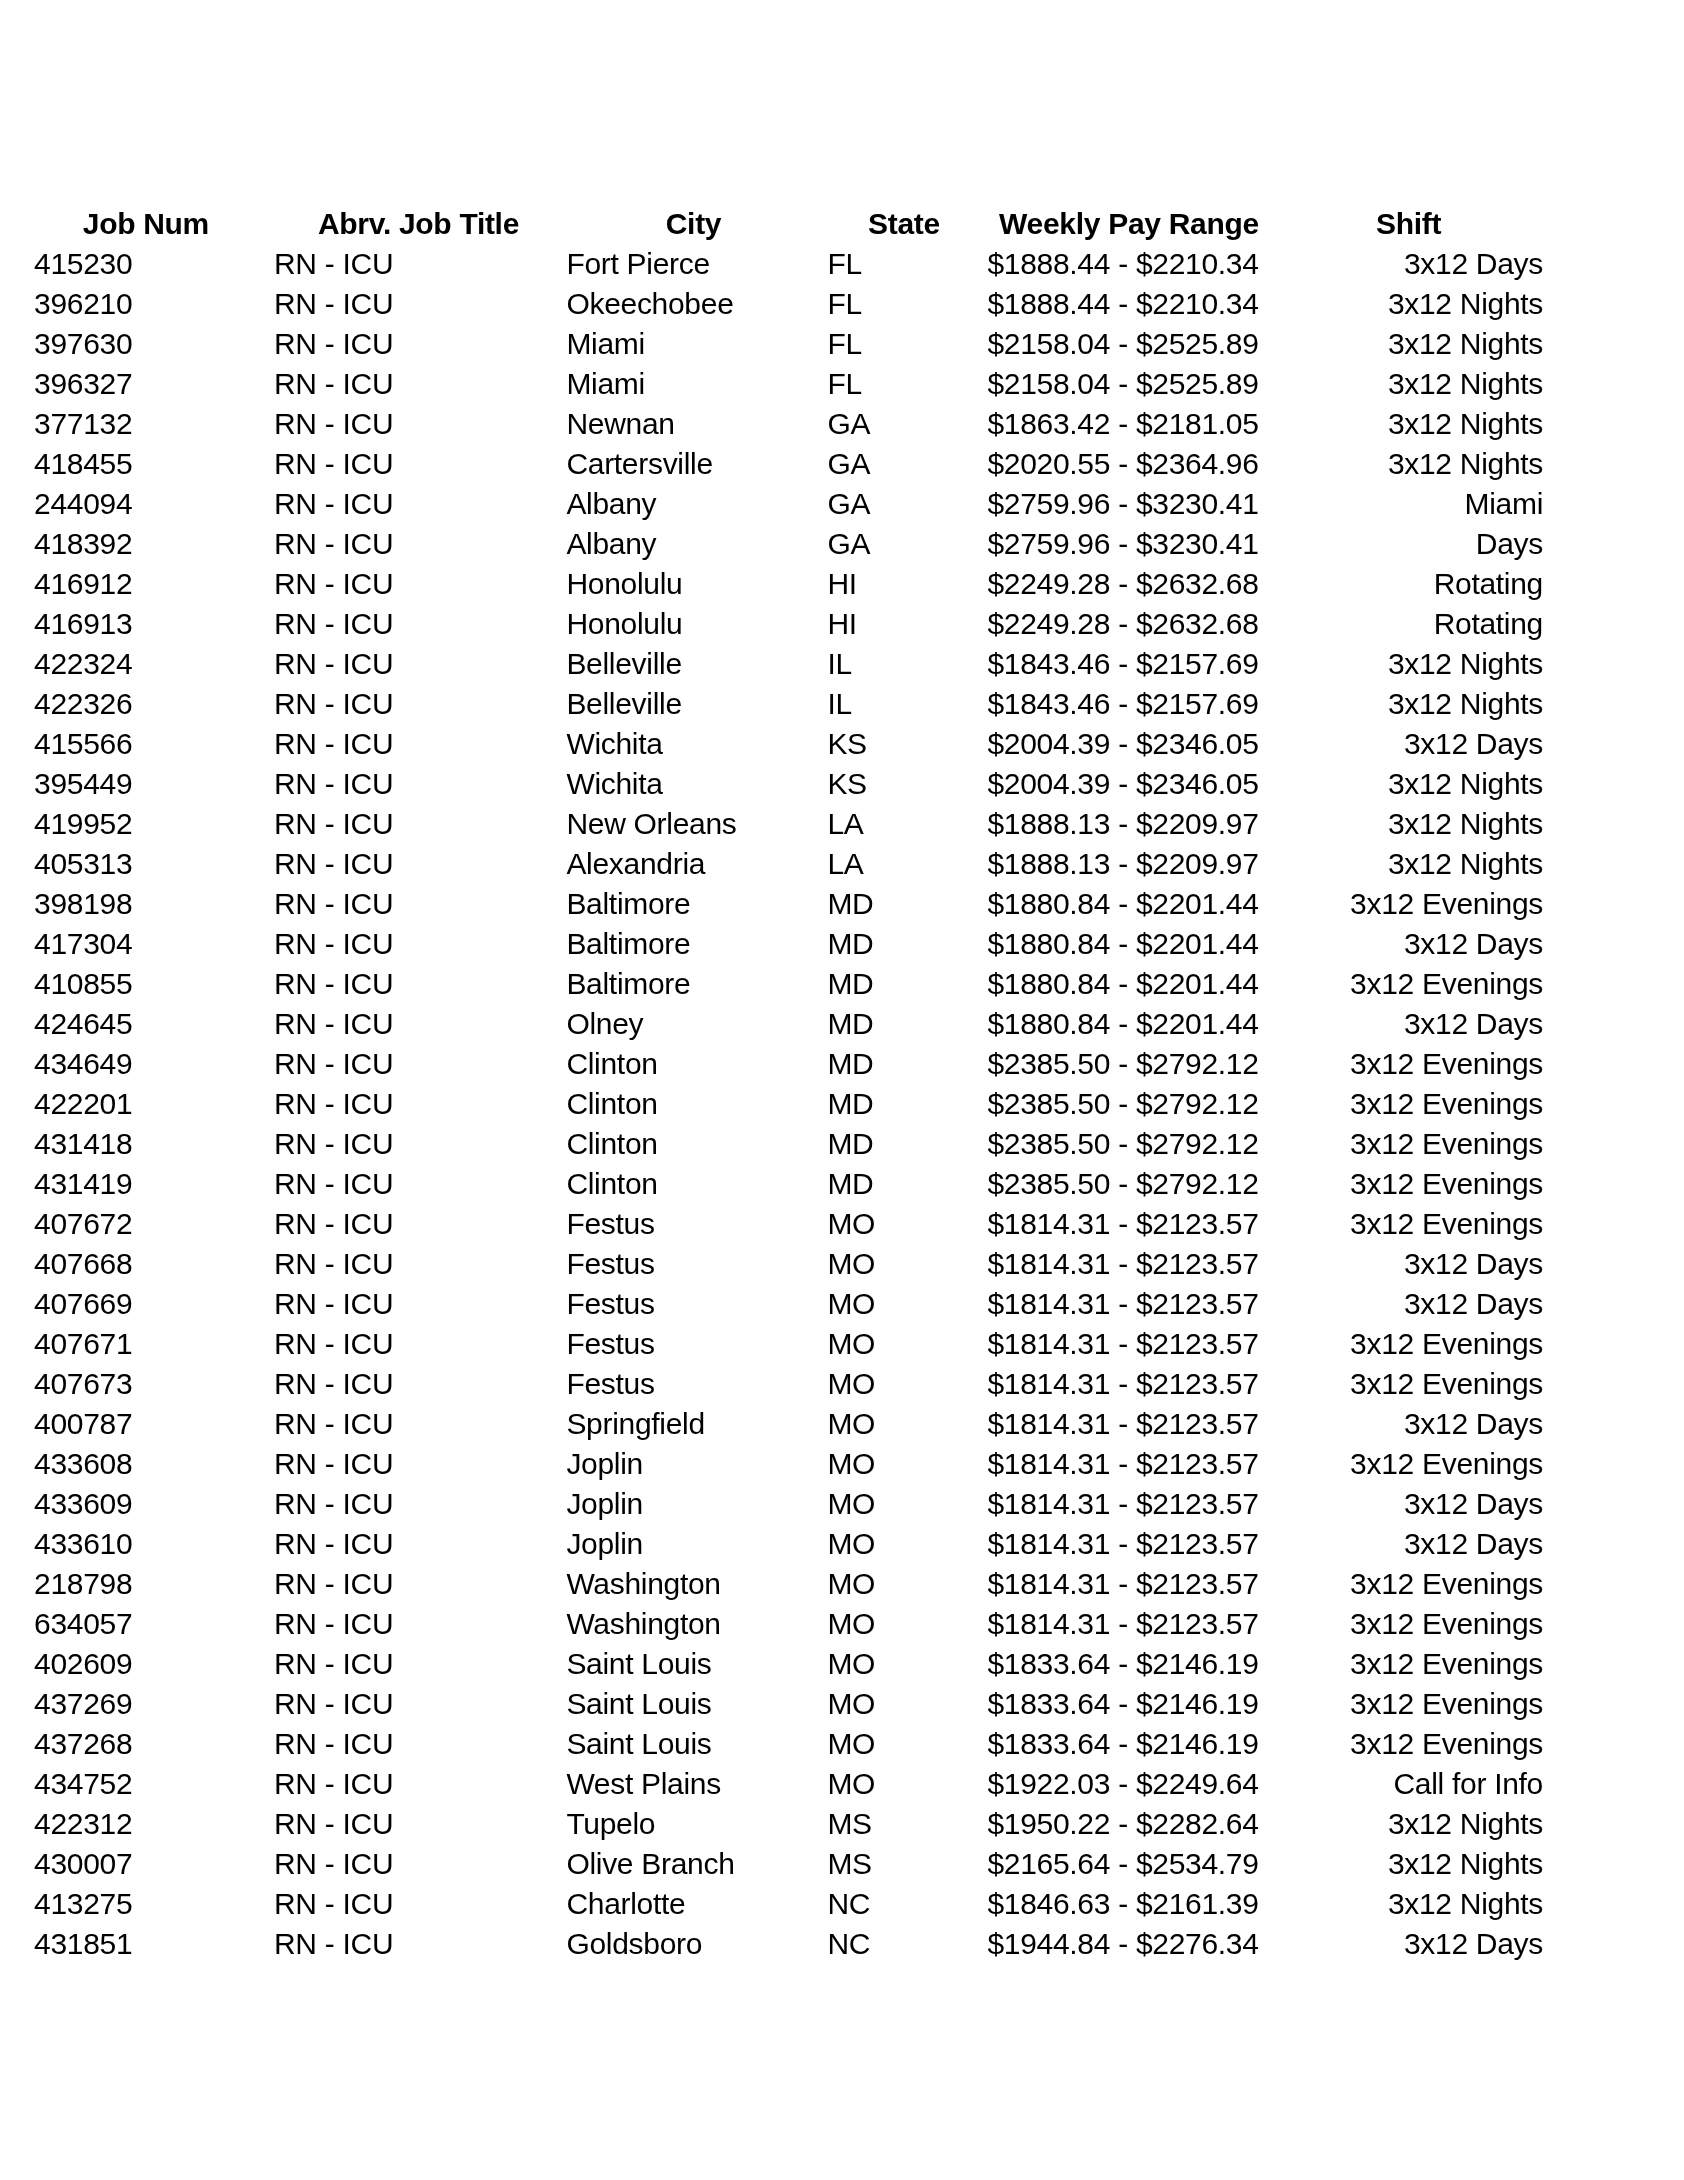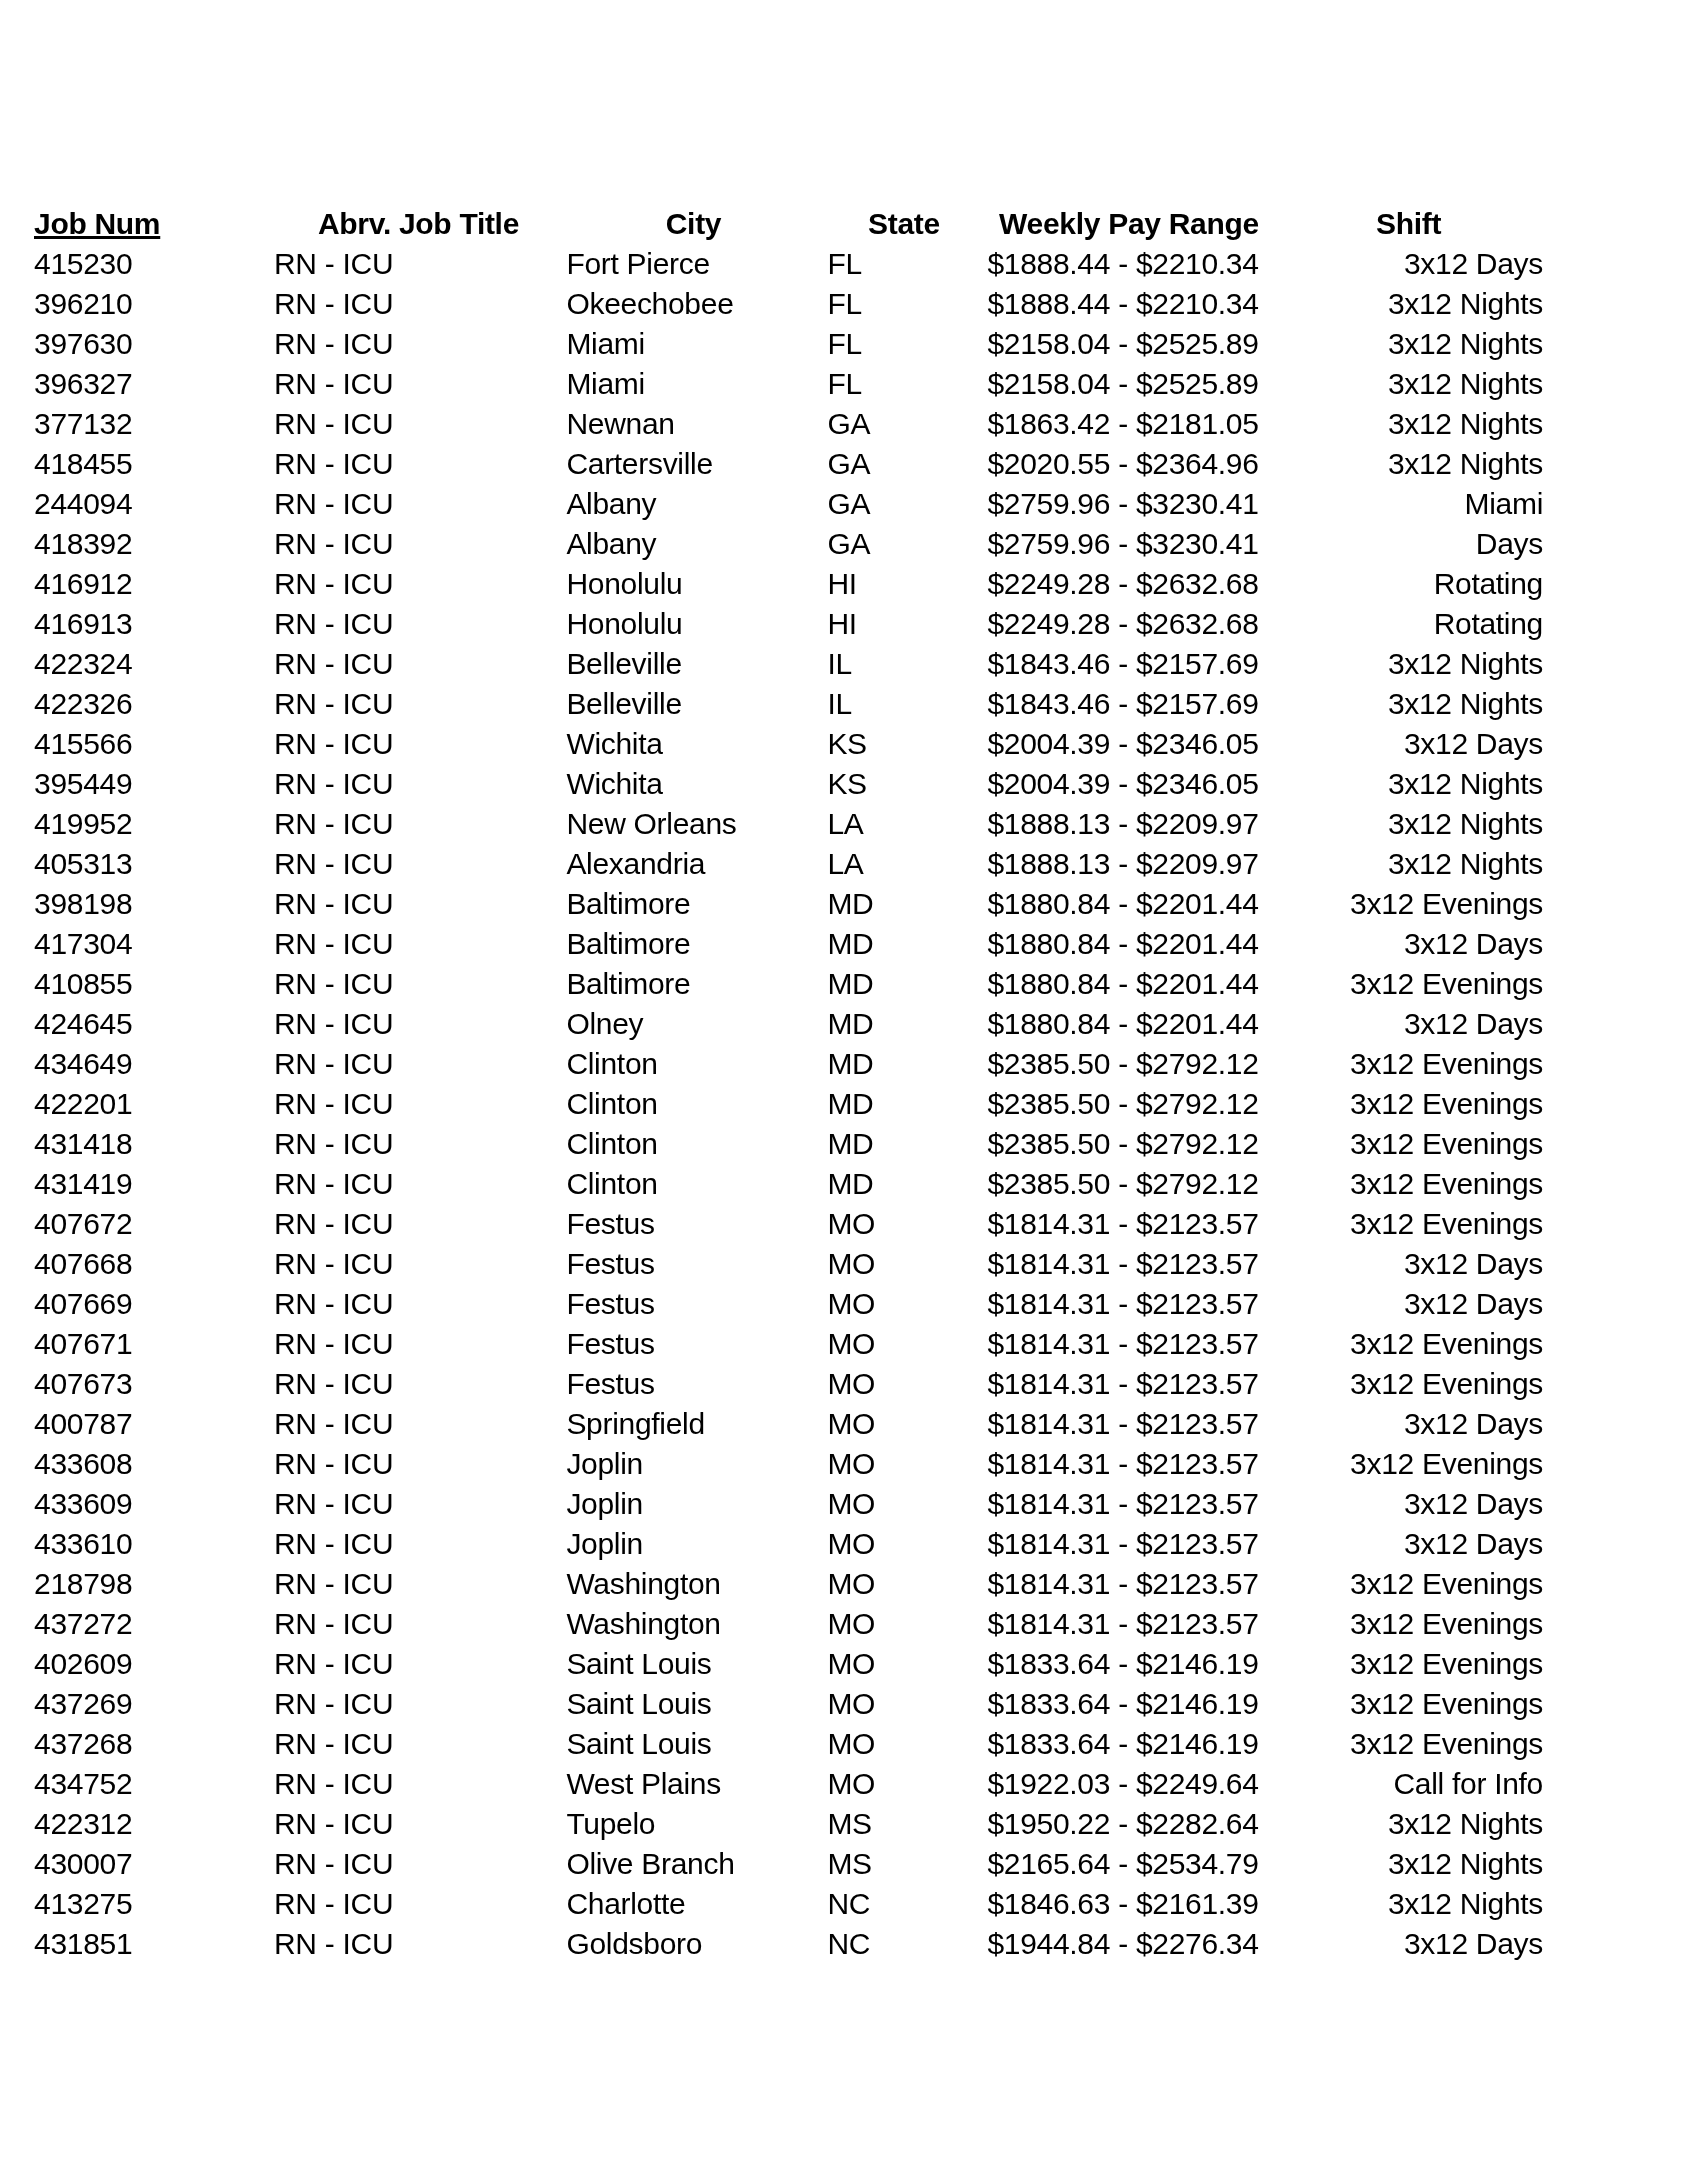--- a/index.html
+++ b/index.html
@@ -32,21 +32,21 @@
     line-height: 40px;
     white-space: nowrap;
     overflow: visible;
   }
   .header .cell {
     font-weight: bold;
     text-align: center;
   }
   
   .c0 { text-align: left; padding-right: 66px; }
-  .header .c0 { padding-right: 17px; text-align: left; text-decoration: underline; }
+  .header .c0 { padding-right: 17px; text-align: right; }
   
   .c1 { text-align: left; margin-left: 48px; }
   
   .c2, .c3, .c4 { text-align: left; padding-left: 3.4px; }
   .c5 { text-align: right; }
   .header .c1, .header .c2, .header .c3, .header .c4, .header .c5 {
     padding-left: 0;
     text-align: center;
   }
 </style>
@@ -329,21 +329,21 @@
       </div>
       <div class="row">
         <div class="cell c0">218798</div>
         <div class="cell c1">RN - ICU</div>
         <div class="cell c2">Washington</div>
         <div class="cell c3">MO</div>
         <div class="cell c4">$1814.31 - $2123.57</div>
         <div class="cell c5">3x12 Evenings</div>
       </div>
       <div class="row">
-        <div class="cell c0">437272</div>
+        <div class="cell c0">634057</div>
         <div class="cell c1">RN - ICU</div>
         <div class="cell c2">Washington</div>
         <div class="cell c3">MO</div>
         <div class="cell c4">$1814.31 - $2123.57</div>
         <div class="cell c5">3x12 Evenings</div>
       </div>
       <div class="row">
         <div class="cell c0">402609</div>
         <div class="cell c1">RN - ICU</div>
         <div class="cell c2">Saint Louis</div>

